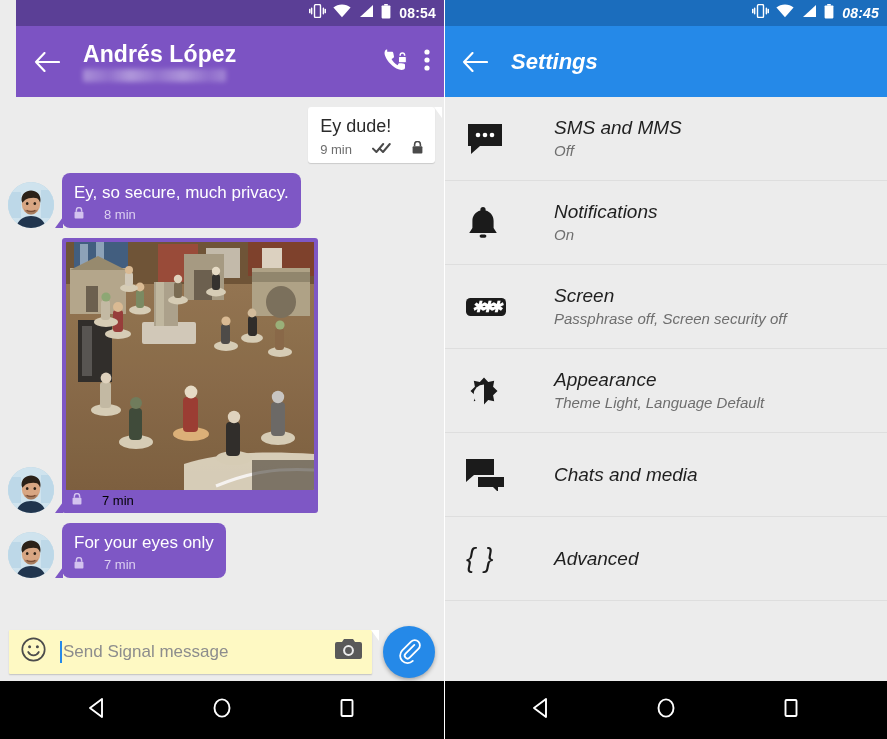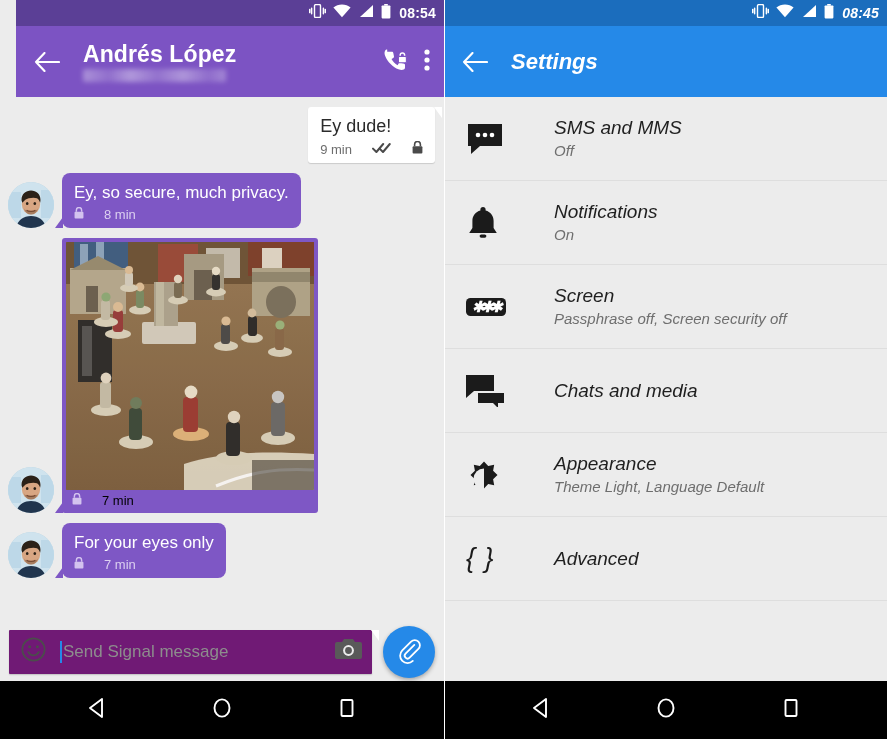--- a/index.html
+++ b/index.html
@@ -130,21 +130,21 @@
   }
   .bubble-img .meta { padding: 3px 6px 5px 6px; margin-top: 0; }
 
   
   .compose {
     position: absolute; left: 0; right: 0; bottom: 58px; height: 59px;
     background: #ececec;
     display: flex; align-items: center; padding: 0 9px;
   }
   .compose-field {
-    flex: 1 1 auto; height: 44px; background: #701a75;
+    flex: 1 1 auto; height: 44px; background: #fef9c3;
     display: flex; align-items: center; padding: 0 10px 0 12px;
     position: relative; border-radius: 1px;
     box-shadow: 0 1px 1.5px rgba(0,0,0,.18);
   }
   .compose-field::after {
     content: ""; position: absolute; right: -7px; top: 0;
     border-style: solid; border-width: 0 8px 11px 0;
     border-color: transparent #fff transparent transparent;
   }
   .caret {
@@ -583,40 +583,40 @@
             </svg>
         </div>
         <div class="srow-texts">
           <div class="srow-title">Screen</div>
           <div class="srow-sub">Passphrase off, Screen security off</div>
         </div>
       </div>
 
       <div class="srow">
         <div class="srow-icon">
+          <svg width="36" height="36" viewBox="0 0 36 36">
+            <path d="M18 0.5l4.2 4.4 6-1.1-1.1 6L31.5 14l-4.4 4.2 1.1 6-6-1.1L18 27.5 13.8 23.1l-6 1.1 1.1-6L4.5 14l4.4-4.2-1.1-6 6 1.1z" fill="#1b1b1b" transform="translate(0,4)"></path>
+            <path d="M18 7.5a10.5 10.5 0 0 0 0 21z" fill="#ececec" transform="translate(0,4)"></path>
+          </svg>
+        </div>
+        <div class="srow-texts">
+          <div class="srow-title">Appearance</div>
+          <div class="srow-sub">Theme Light, Language Default</div>
+        </div>
+      </div>
+
+      <div class="srow">
+        <div class="srow-icon">
           <svg width="38" height="32" viewBox="0 0 38 32">
               <path d="M0 0h28v16H8l-8 7V16H0z" fill="#1b1b1b"></path>
               <path d="M12 18h26v10h-6v5l-5-5H12z" fill="#1b1b1b"></path>
             </svg>
         </div>
         <div class="srow-texts">
           <div class="srow-title">Chats and media</div>
-        </div>
-      </div>
-
-      <div class="srow">
-        <div class="srow-icon">
-          <svg width="36" height="36" viewBox="0 0 36 36">
-            <path d="M18 0.5l4.2 4.4 6-1.1-1.1 6L31.5 14l-4.4 4.2 1.1 6-6-1.1L18 27.5 13.8 23.1l-6 1.1 1.1-6L4.5 14l4.4-4.2-1.1-6 6 1.1z" fill="#1b1b1b" transform="translate(0,4)"></path>
-            <path d="M18 7.5a10.5 10.5 0 0 0 0 21z" fill="#ececec" transform="translate(0,4)"></path>
-          </svg>
-        </div>
-        <div class="srow-texts">
-          <div class="srow-title">Appearance</div>
-          <div class="srow-sub">Theme Light, Language Default</div>
         </div>
       </div>
 
       <div class="srow">
         <div class="srow-icon">
           <span class="braces">{ }</span>
         </div>
         <div class="srow-texts">
           <div class="srow-title">Advanced</div>
         </div>

